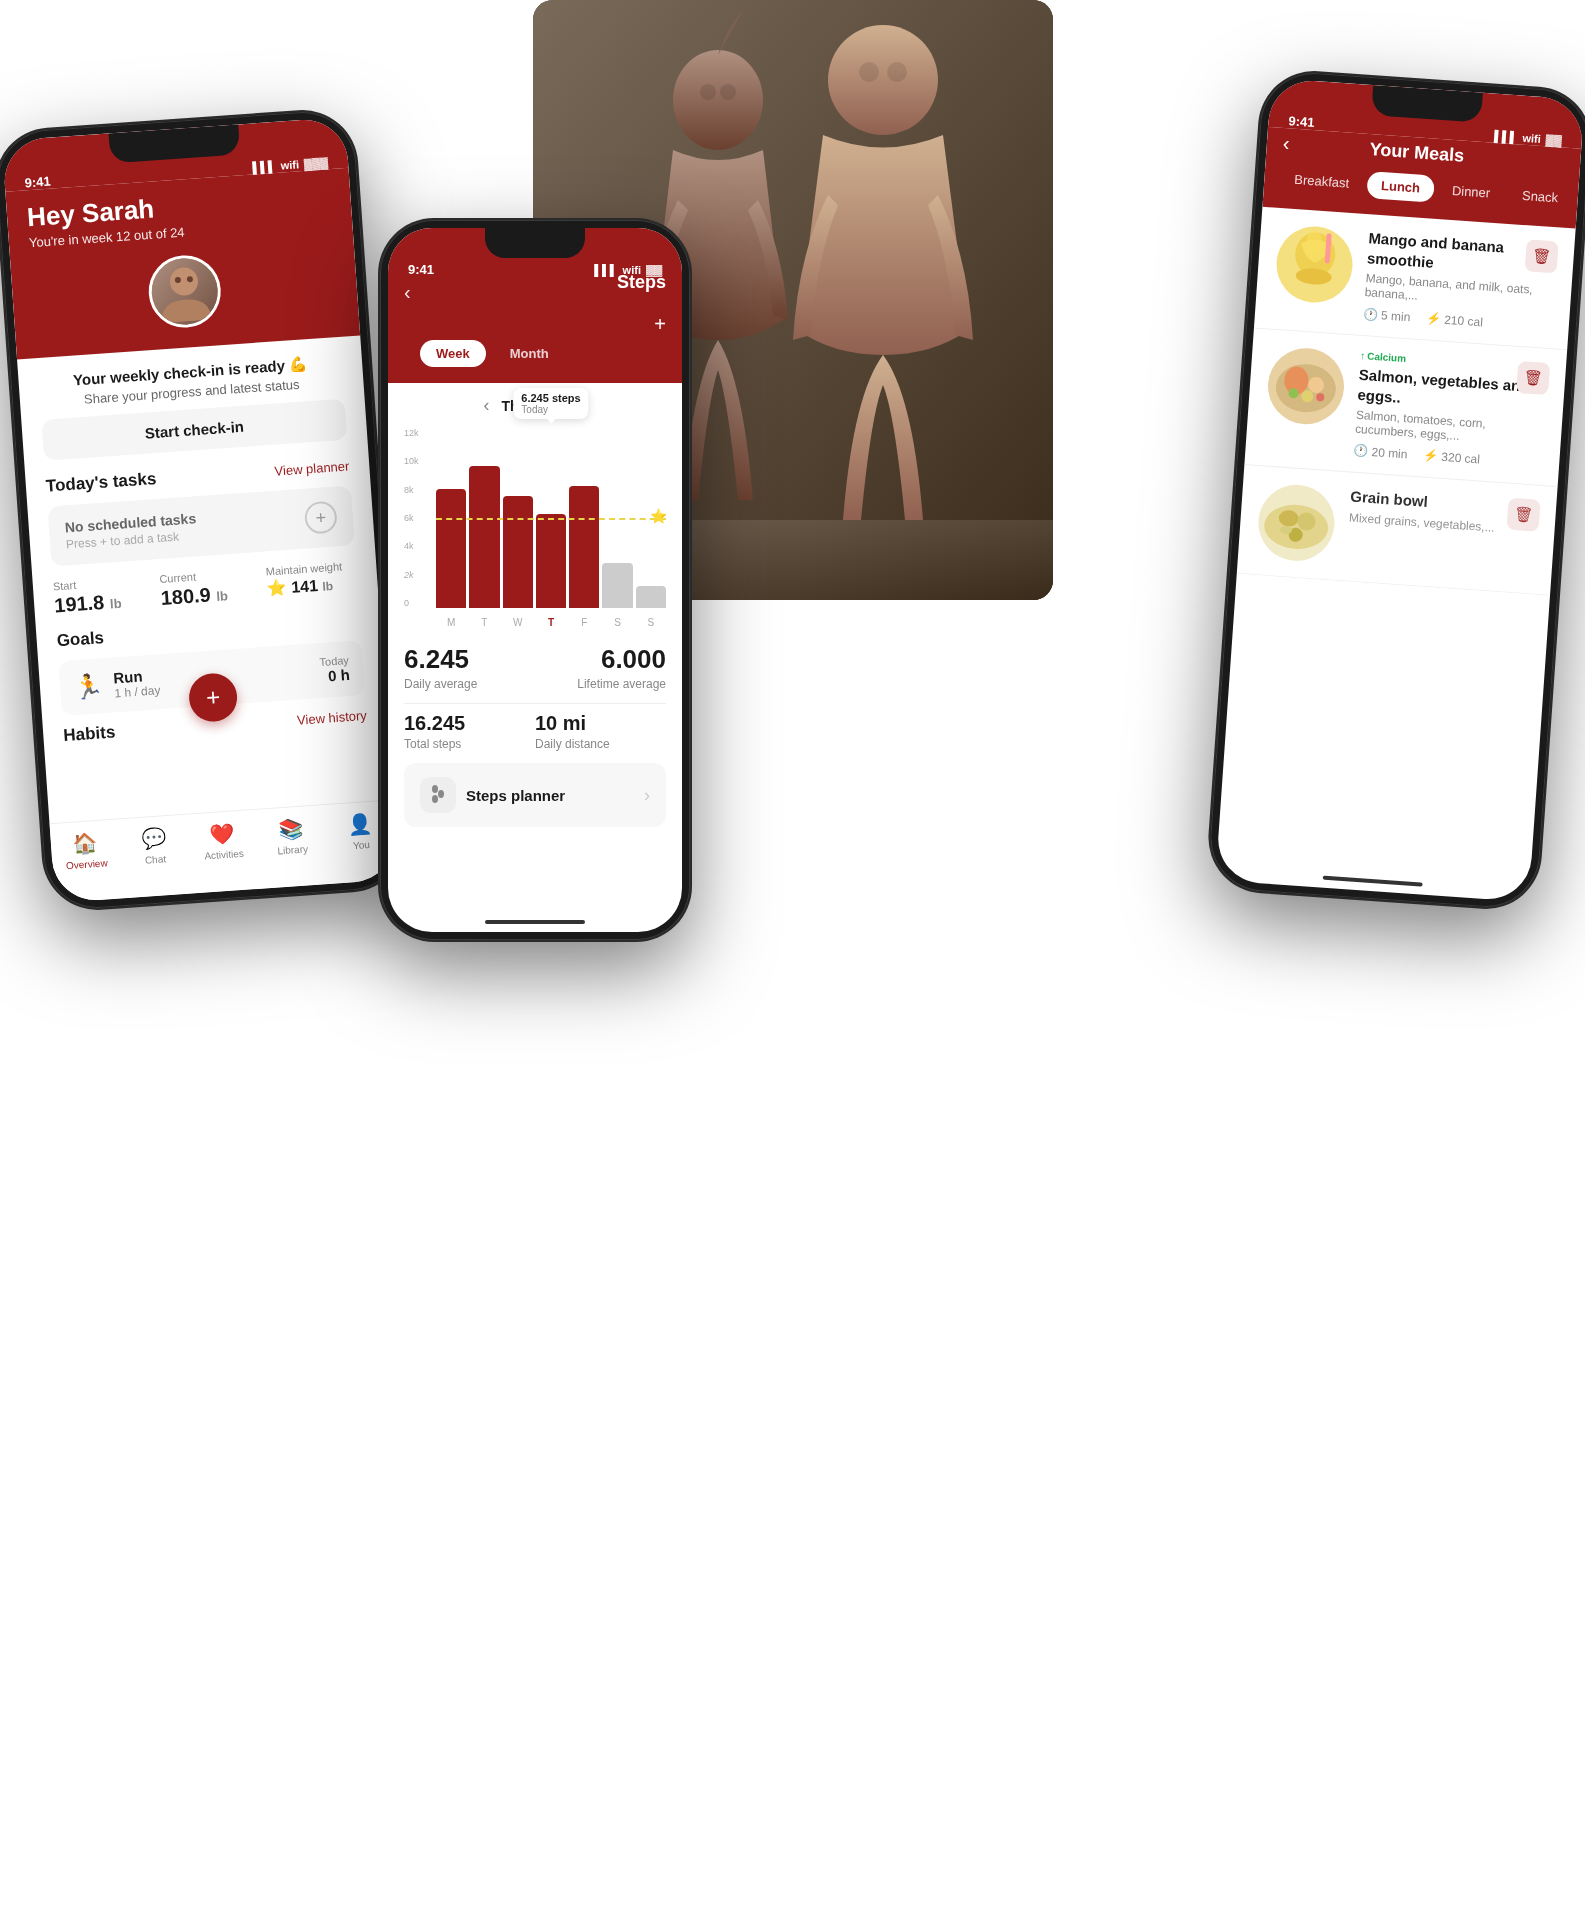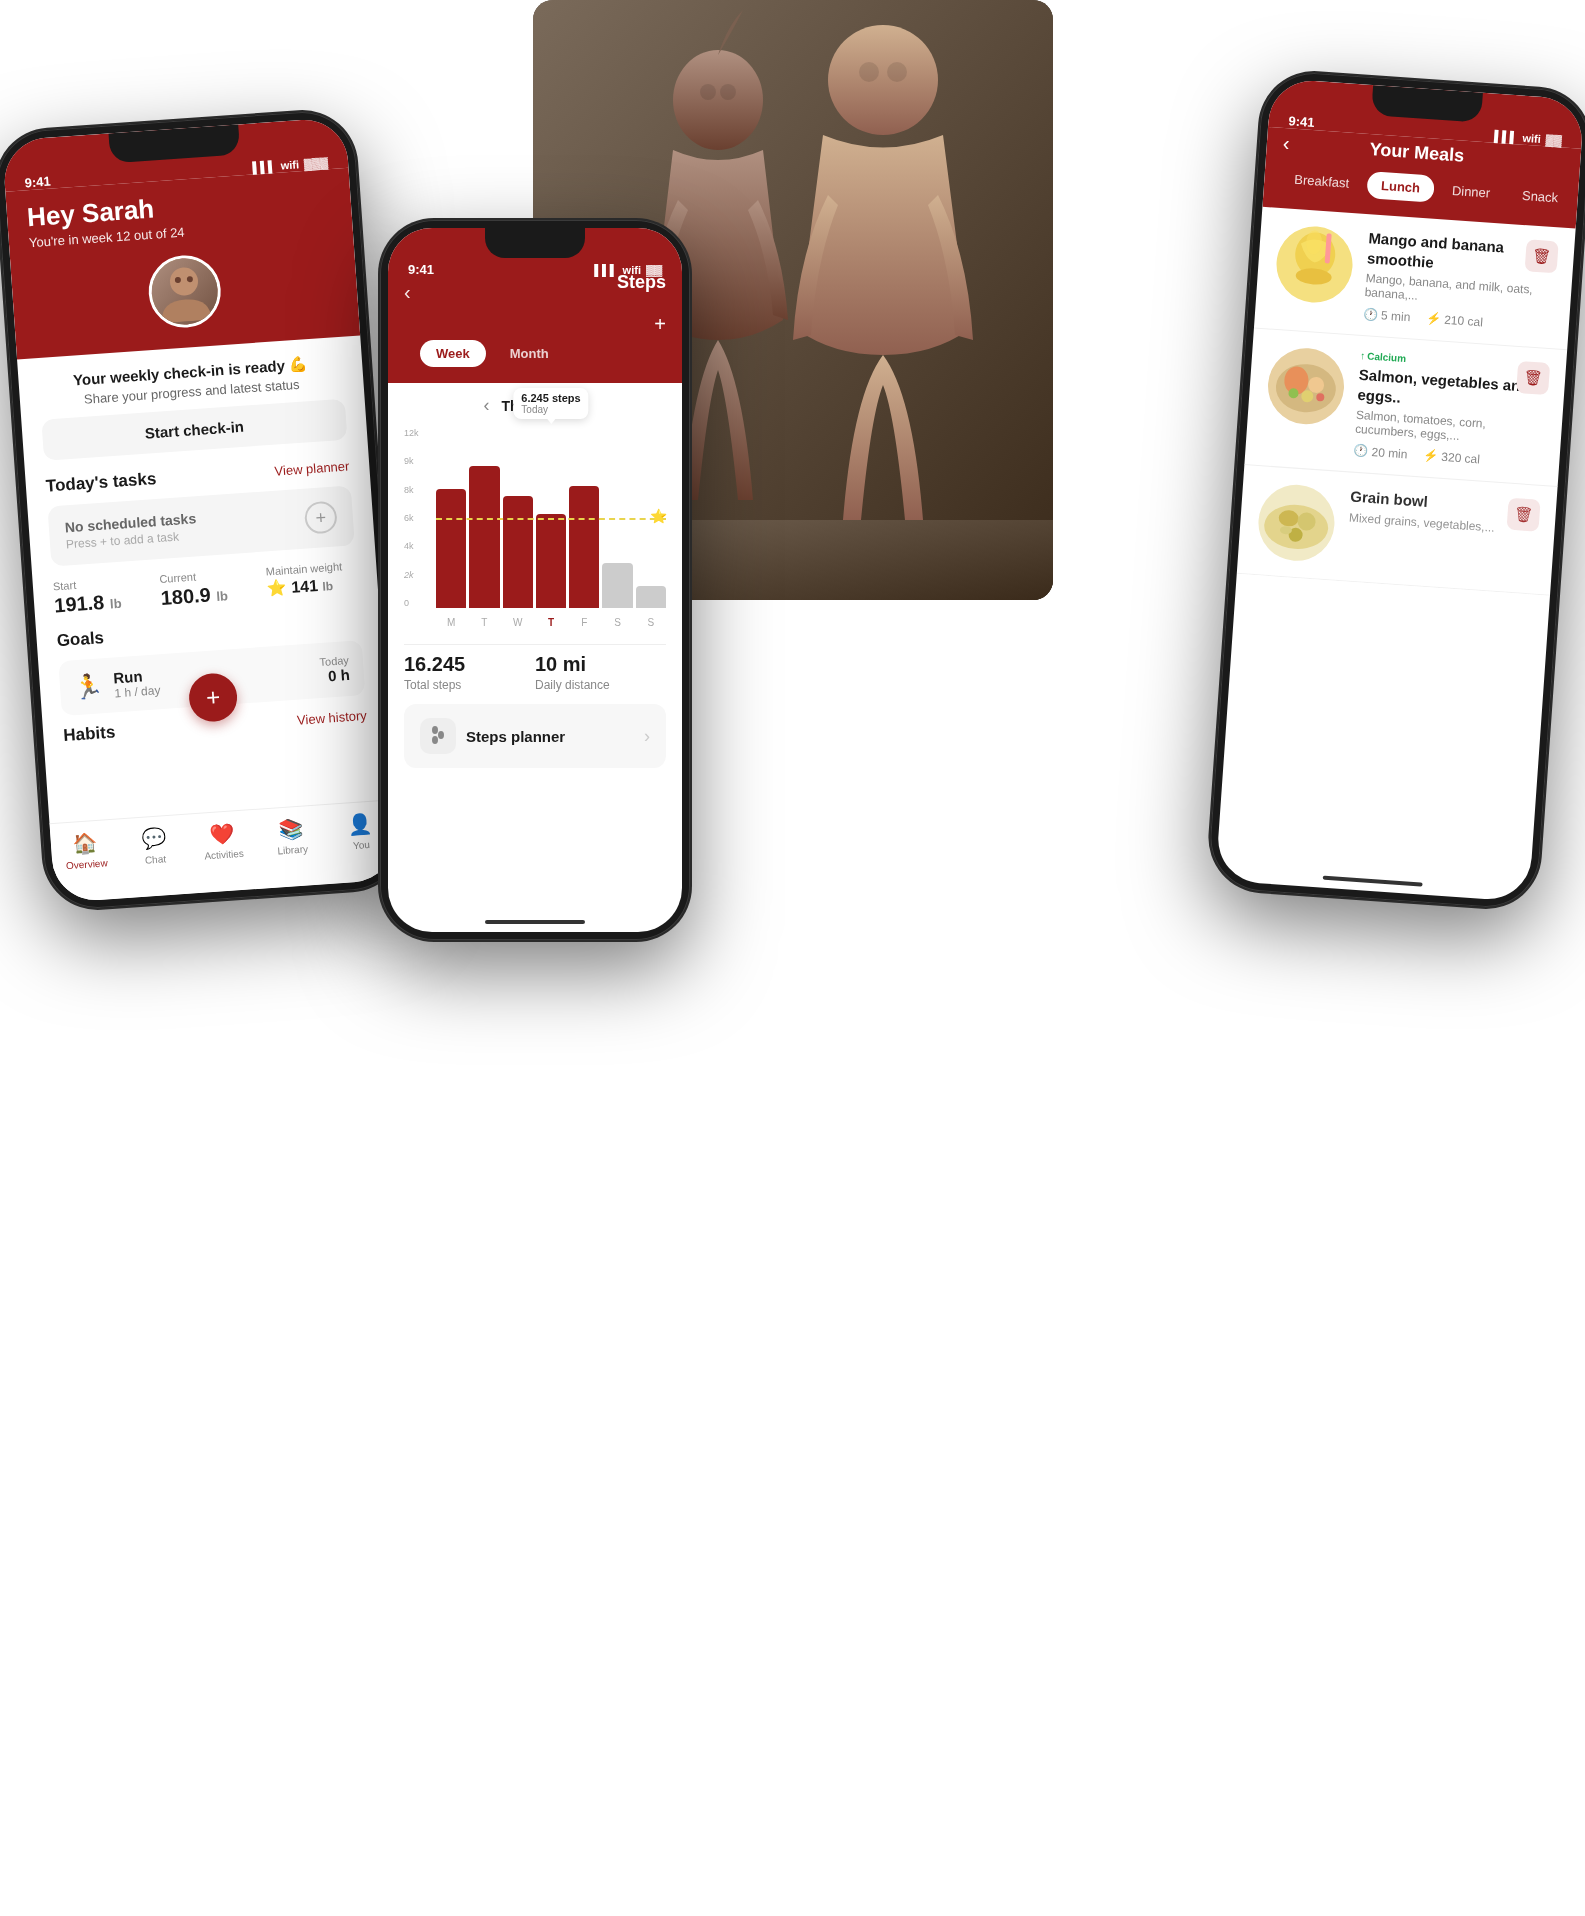--- a/index.html
+++ b/index.html
@@ -810,21 +810,21 @@
         <div class="week-nav">
           <span class="week-nav-btn">‹</span>
           <span class="week-nav-label">This week</span>
           <span class="week-nav-btn">›</span>
         </div>
 
         <div class="chart-container">
 
           <div style="position:absolute;left:0;top:0;height:180px;display:flex;flex-direction:column;justify-content:space-between;width:28px;">
             <span style="font-size:9px;color:#aaa;">12k</span>
-            <span style="font-size:9px;color:#aaa;">9k</span>
+            <span style="font-size:9px;color:#aaa;">10k</span>
             <span style="font-size:9px;color:#aaa;">8k</span>
             <span style="font-size:9px;color:#aaa;">6k</span>
             <span style="font-size:9px;color:#aaa;">4k</span>
             <span style="font-size:9px;color:#aaa;font-style:italic;">2k</span>
             <span style="font-size:9px;color:#aaa;">0</span>
           </div>
 
           <div style="position:absolute;left:32px;right:0;top:0;bottom:20px;display:flex;align-items:flex-end;gap:3px;">
 
             <div style="flex:1;height:100%;display:flex;flex-direction:column;justify-content:flex-end;align-items:center;">
@@ -870,20 +870,30 @@
             <span style="flex:1;text-align:center;font-size:10px;color:#aaa;">M</span>
             <span style="flex:1;text-align:center;font-size:10px;color:#aaa;">T</span>
             <span style="flex:1;text-align:center;font-size:10px;color:#aaa;">W</span>
             <span style="flex:1;text-align:center;font-size:10px;color:#9b1b1b;font-weight:700;">T</span>
             <span style="flex:1;text-align:center;font-size:10px;color:#aaa;">F</span>
             <span style="flex:1;text-align:center;font-size:10px;color:#aaa;">S</span>
             <span style="flex:1;text-align:center;font-size:10px;color:#aaa;">S</span>
           </div>
         </div>
 
+        <div class="stats-grid">
+          <div class="stat-item">
+            <div class="stat-value">6.245</div>
+            <div class="stat-label">Daily average</div>
+          </div>
+          <div class="stat-item" style="text-align:right;">
+            <div class="stat-value">6.000</div>
+            <div class="stat-label">Lifetime average</div>
+          </div>
+        </div>
 
         <hr class="stat-divider">
 
         <div class="stats-grid">
           <div class="stat-item">
             <div class="stat-value" style="font-size:20px;">16.245</div>
             <div class="stat-label">Total steps</div>
           </div>
           <div class="stat-item" style="text-align:left;">
             <div class="stat-value" style="font-size:20px;">10 mi</div>

